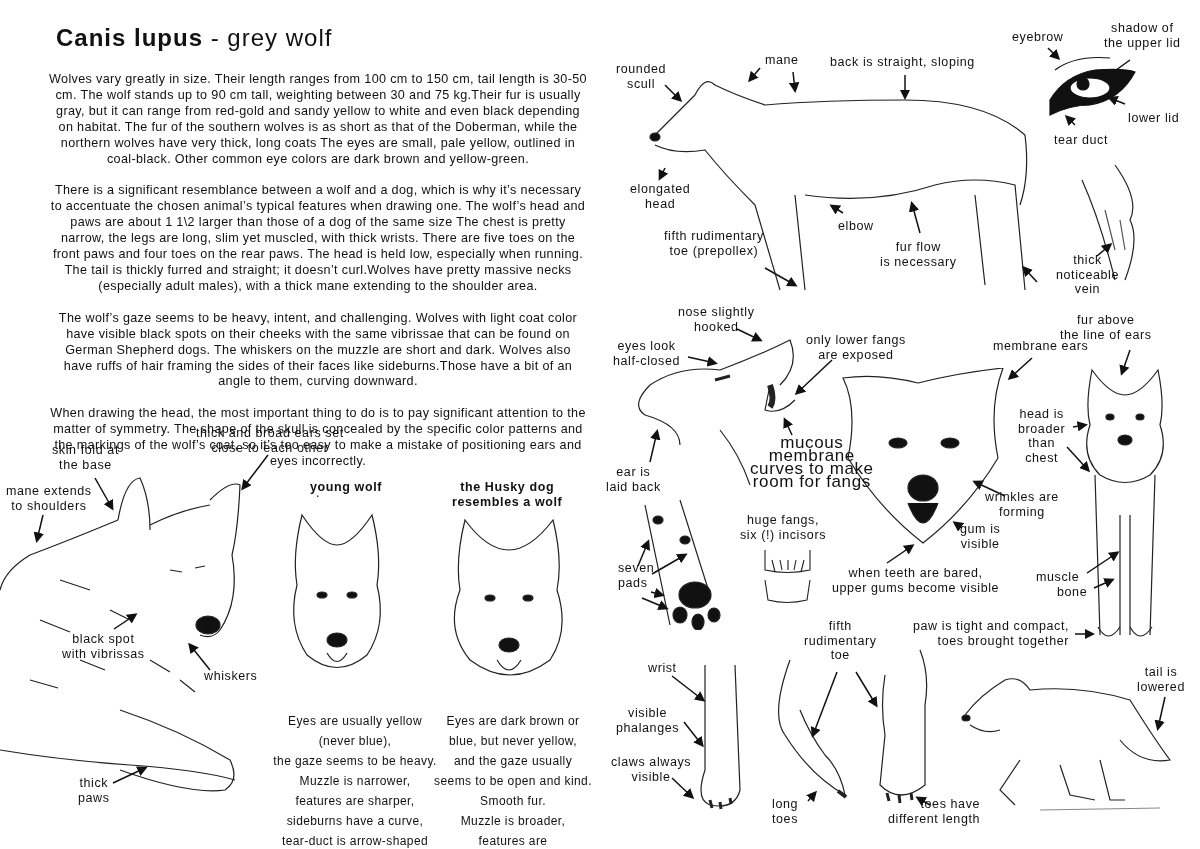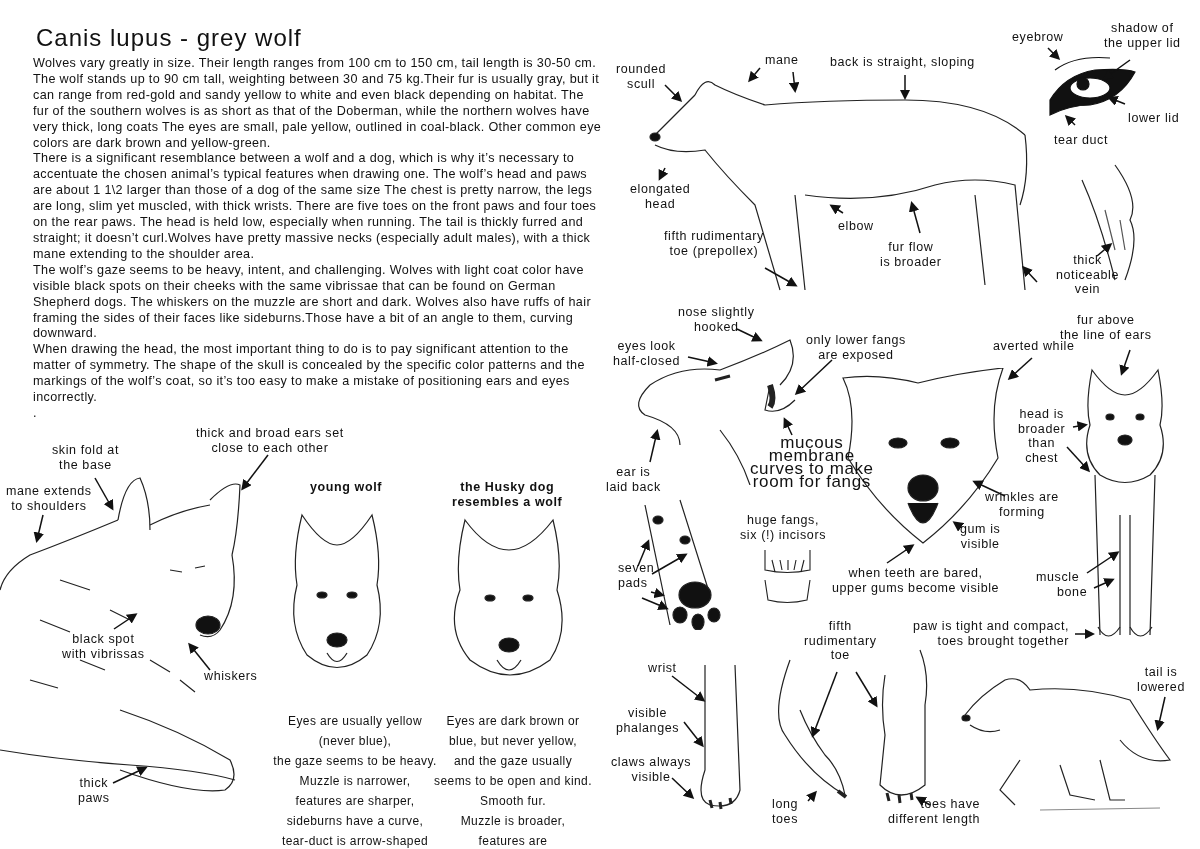--- a/index.html
+++ b/index.html
@@ -1,22 +1,22 @@
 <!DOCTYPE html>
 <html><head>
 <meta charset="utf-8">
 <style>
   html, body { margin: 0; padding: 0; background: #ffffff; }
   body { width: 1200px; height: 849px; position: relative; overflow: hidden;
          font-family: "Liberation Sans", "DejaVu Sans", sans-serif; color: #111; }
   .abs { position: absolute; }
   .title { left: 36px; top: 24px; font-size: 24px; letter-spacing: 1px; white-space: nowrap; }
-  .title b { font-weight: normal; }
+  .title b { font-weight: bold; margin-left: 20px; }
   .intro { left: 33px; top: 56px; width: 570px; font-size: 12.6px; line-height: 15.9px; letter-spacing: 0.35px; }
-  .intro p { margin: 0; }
+  .intro p { margin: 16px; text-align: center; }
   .lbl { position: absolute; font-size: 12.5px; line-height: 14.5px; text-align: center; letter-spacing: 0.6px; white-space: nowrap; }
   .lbl.left { text-align: left; margin-left: 7px; }
   .lbl.right { text-align: right; }
   .hd { position: absolute; font-size: 12.5px; font-weight: bold; text-align: center; letter-spacing: 0.6px; white-space: nowrap; line-height: 15px; }
   .desc { position: absolute; font-size: 12px; line-height: 20px; text-align: center; letter-spacing: 0.4px; white-space: nowrap; }
   .art { position: absolute; }
   svg.art path, svg.art line, svg.art ellipse, svg.art polyline { vector-effect: non-scaling-stroke; }
 </style>
 </head>
 <body>
@@ -238,21 +238,21 @@
 <div class="lbl" style="left:616px;top:62px;white-space:pre-line">rounded
 scull</div>
 <div class="lbl" style="left:765px;top:53px;white-space:pre-line">mane</div>
 <div class="lbl" style="left:830px;top:55px;white-space:pre-line">back is straight, sloping</div>
 <div class="lbl" style="left:630px;top:182px;white-space:pre-line">elongated
 head</div>
 <div class="lbl" style="left:838px;top:219px;white-space:pre-line">elbow</div>
 <div class="lbl" style="left:664px;top:229px;white-space:pre-line">fifth rudimentary
 toe (prepollex)</div>
 <div class="lbl" style="left:880px;top:240px;white-space:pre-line">fur flow
-is broader</div>
+is necessary</div>
 
 <div class="lbl" style="left:1012px;top:30px;white-space:pre-line">eyebrow</div>
 <div class="lbl" style="left:1104px;top:21px;white-space:pre-line">shadow of
 the upper lid</div>
 <div class="lbl" style="left:1128px;top:111px;white-space:pre-line">lower lid</div>
 <div class="lbl" style="left:1054px;top:133px;white-space:pre-line">tear duct</div>
 
 <div class="lbl" style="left:1056px;top:253px;white-space:pre-line">thick
 noticeable
 vein</div>
@@ -263,21 +263,21 @@
 half-closed</div>
 <div class="lbl" style="left:806px;top:333px;white-space:pre-line">only lower fangs
 are exposed</div>
 <div class="lbl" style="left:606px;top:465px;white-space:pre-line">ear is
 laid back</div>
 <div class="lbl" style="left:750px;top:436px;font-size:17px;line-height:13px;white-space:pre-line">mucous
 membrane
 curves to make
 room for fangs</div>
 
-<div class="lbl" style="left:993px;top:339px;white-space:pre-line">averted while</div>
+<div class="lbl" style="left:993px;top:339px;white-space:pre-line">membrane ears</div>
 <div class="lbl" style="left:985px;top:490px;white-space:pre-line">wrinkles are
 forming</div>
 <div class="lbl" style="left:960px;top:522px;white-space:pre-line">gum is
 visible</div>
 <div class="lbl" style="left:832px;top:566px;white-space:pre-line">when teeth are bared,
 upper gums become visible</div>
 
 <div class="lbl" style="left:1060px;top:313px;white-space:pre-line">fur above
 the line of ears</div>
 <div class="lbl" style="left:1018px;top:407px;white-space:pre-line">head is

